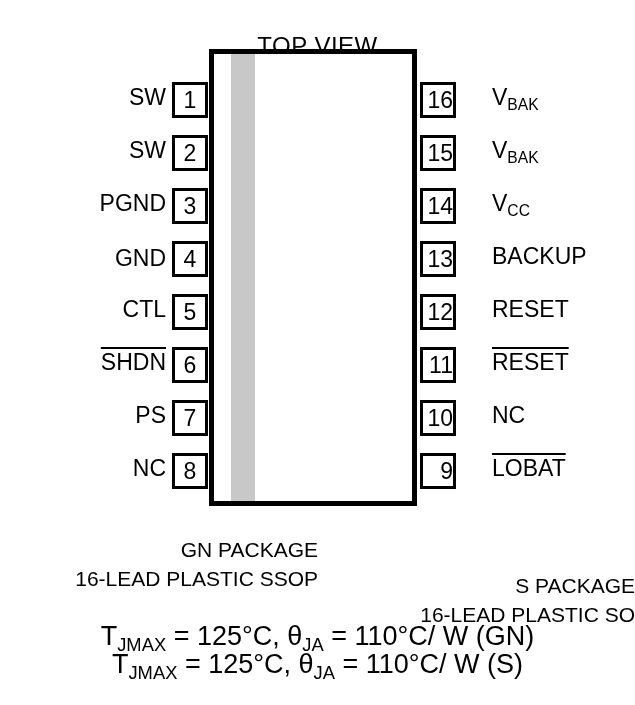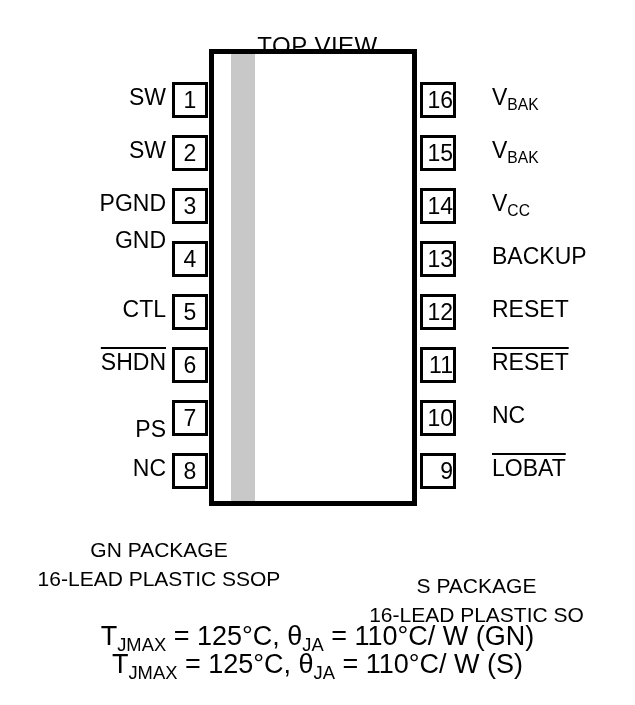--- a/index.html
+++ b/index.html
@@ -90,21 +90,21 @@
     vertical-align: baseline;
     position: relative;
     top: 0.32em;
   }
 
   
   .caption {
     position: absolute;
     font-size: 21px;
     line-height: 27px;
-    text-align: center;
+    text-align: right;
     white-space: nowrap;
   }
   .cap-left { left: 0; width: 318px; }
   .cap-right { left: 318px; width: 317px; margin-top: 36px; }
   .cap-row1 { top: 536px; }
   .cap-row2 { top: 565px; }
 
   .thermal {
     position: absolute;
     left: 0;
@@ -130,30 +130,30 @@
   <div class="pin-box pin-left-box" style="top:82px">1</div>
   <div class="pin-label pin-label-left" style="top:85px">SW</div>
 
   <div class="pin-box pin-left-box" style="top:135px">2</div>
   <div class="pin-label pin-label-left" style="top:138px">SW</div>
 
   <div class="pin-box pin-left-box" style="top:188px">3</div>
   <div class="pin-label pin-label-left" style="top:191px">PGND</div>
 
   <div class="pin-box pin-left-box" style="top:241px">4</div>
-  <div class="pin-label pin-label-left" style="top:228px">GND</div>
+  <div class="pin-label pin-label-left" style="top:246px">GND</div>
 
   <div class="pin-box pin-left-box" style="top:294px">5</div>
   <div class="pin-label pin-label-left" style="top:297px">CTL</div>
 
   <div class="pin-box pin-left-box" style="top:347px">6</div>
   <div class="pin-label pin-label-left ovl" style="top:350px">SHDN</div>
 
   <div class="pin-box pin-left-box" style="top:400px">7</div>
-  <div class="pin-label pin-label-left" style="top:417px">PS</div>
+  <div class="pin-label pin-label-left" style="top:403px">PS</div>
 
   <div class="pin-box pin-left-box" style="top:453px">8</div>
   <div class="pin-label pin-label-left" style="top:456px">NC</div>
 
   <div class="pin-box pin-right-box" style="top:82px">16</div>
   <div class="pin-label pin-label-right" style="top:85px"><span>V</span><sub>BAK</sub></div>
 
   <div class="pin-box pin-right-box" style="top:135px">15</div>
   <div class="pin-label pin-label-right" style="top:138px"><span>V</span><sub>BAK</sub></div>
 

